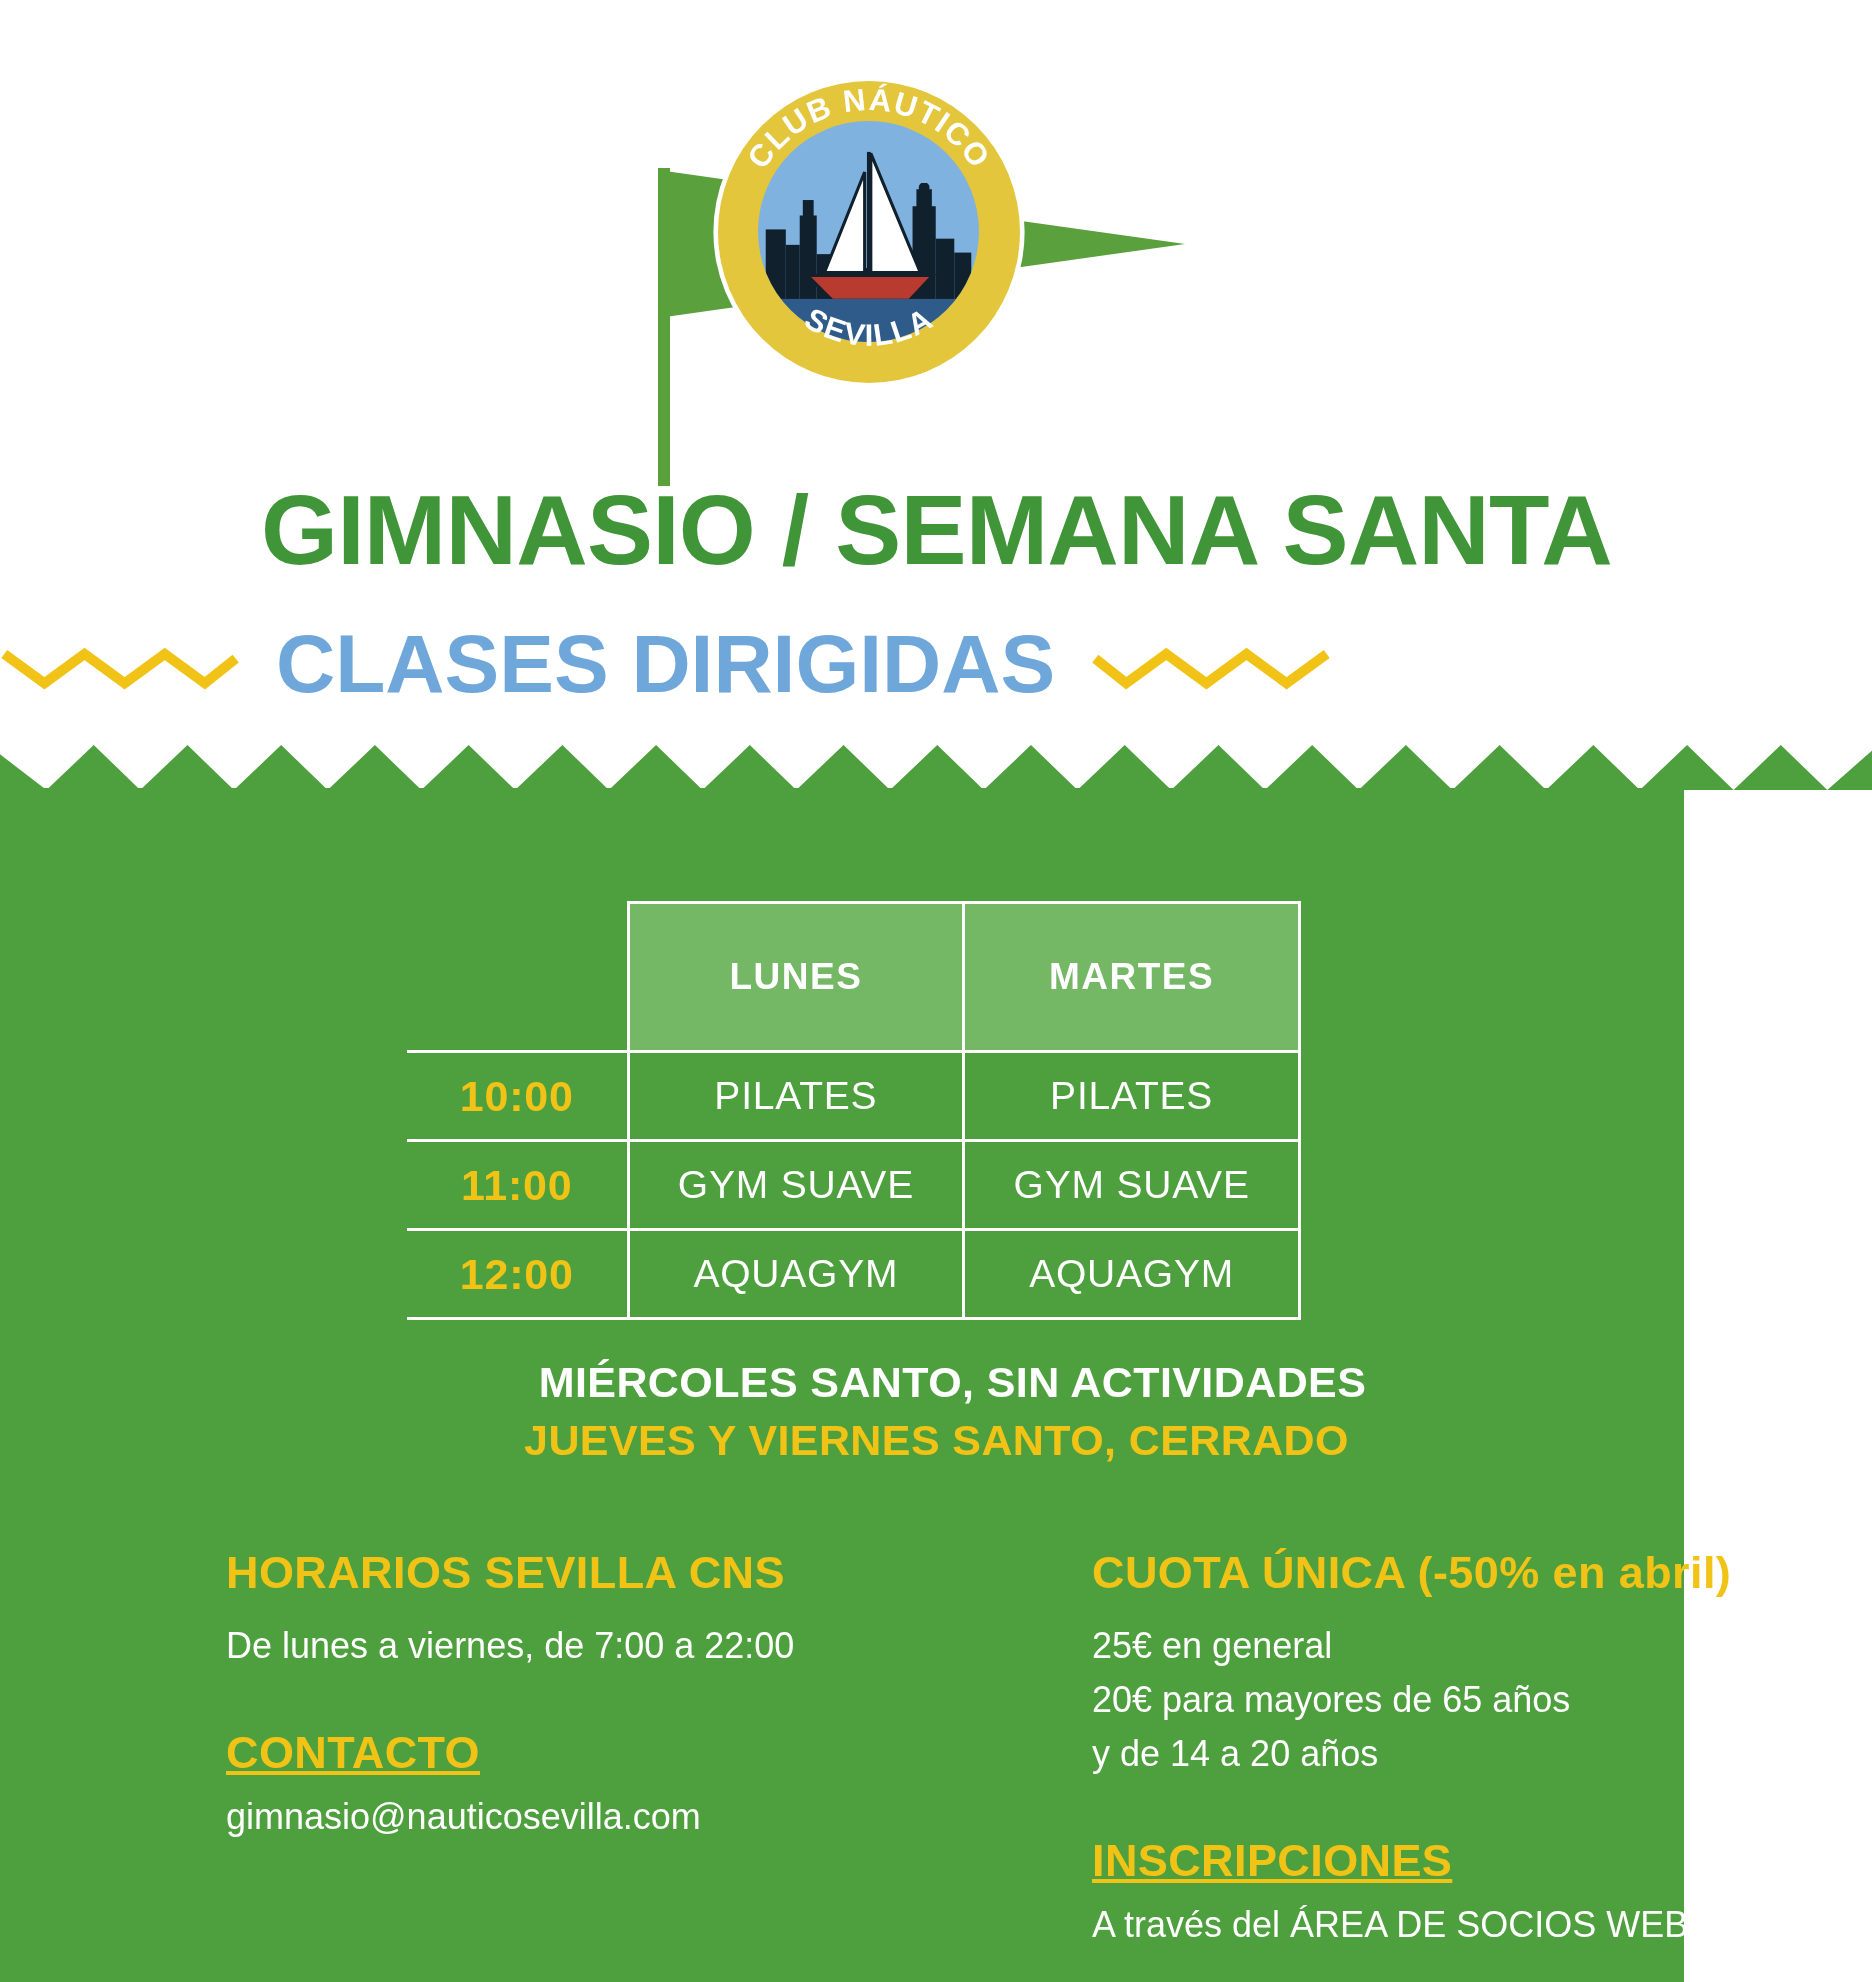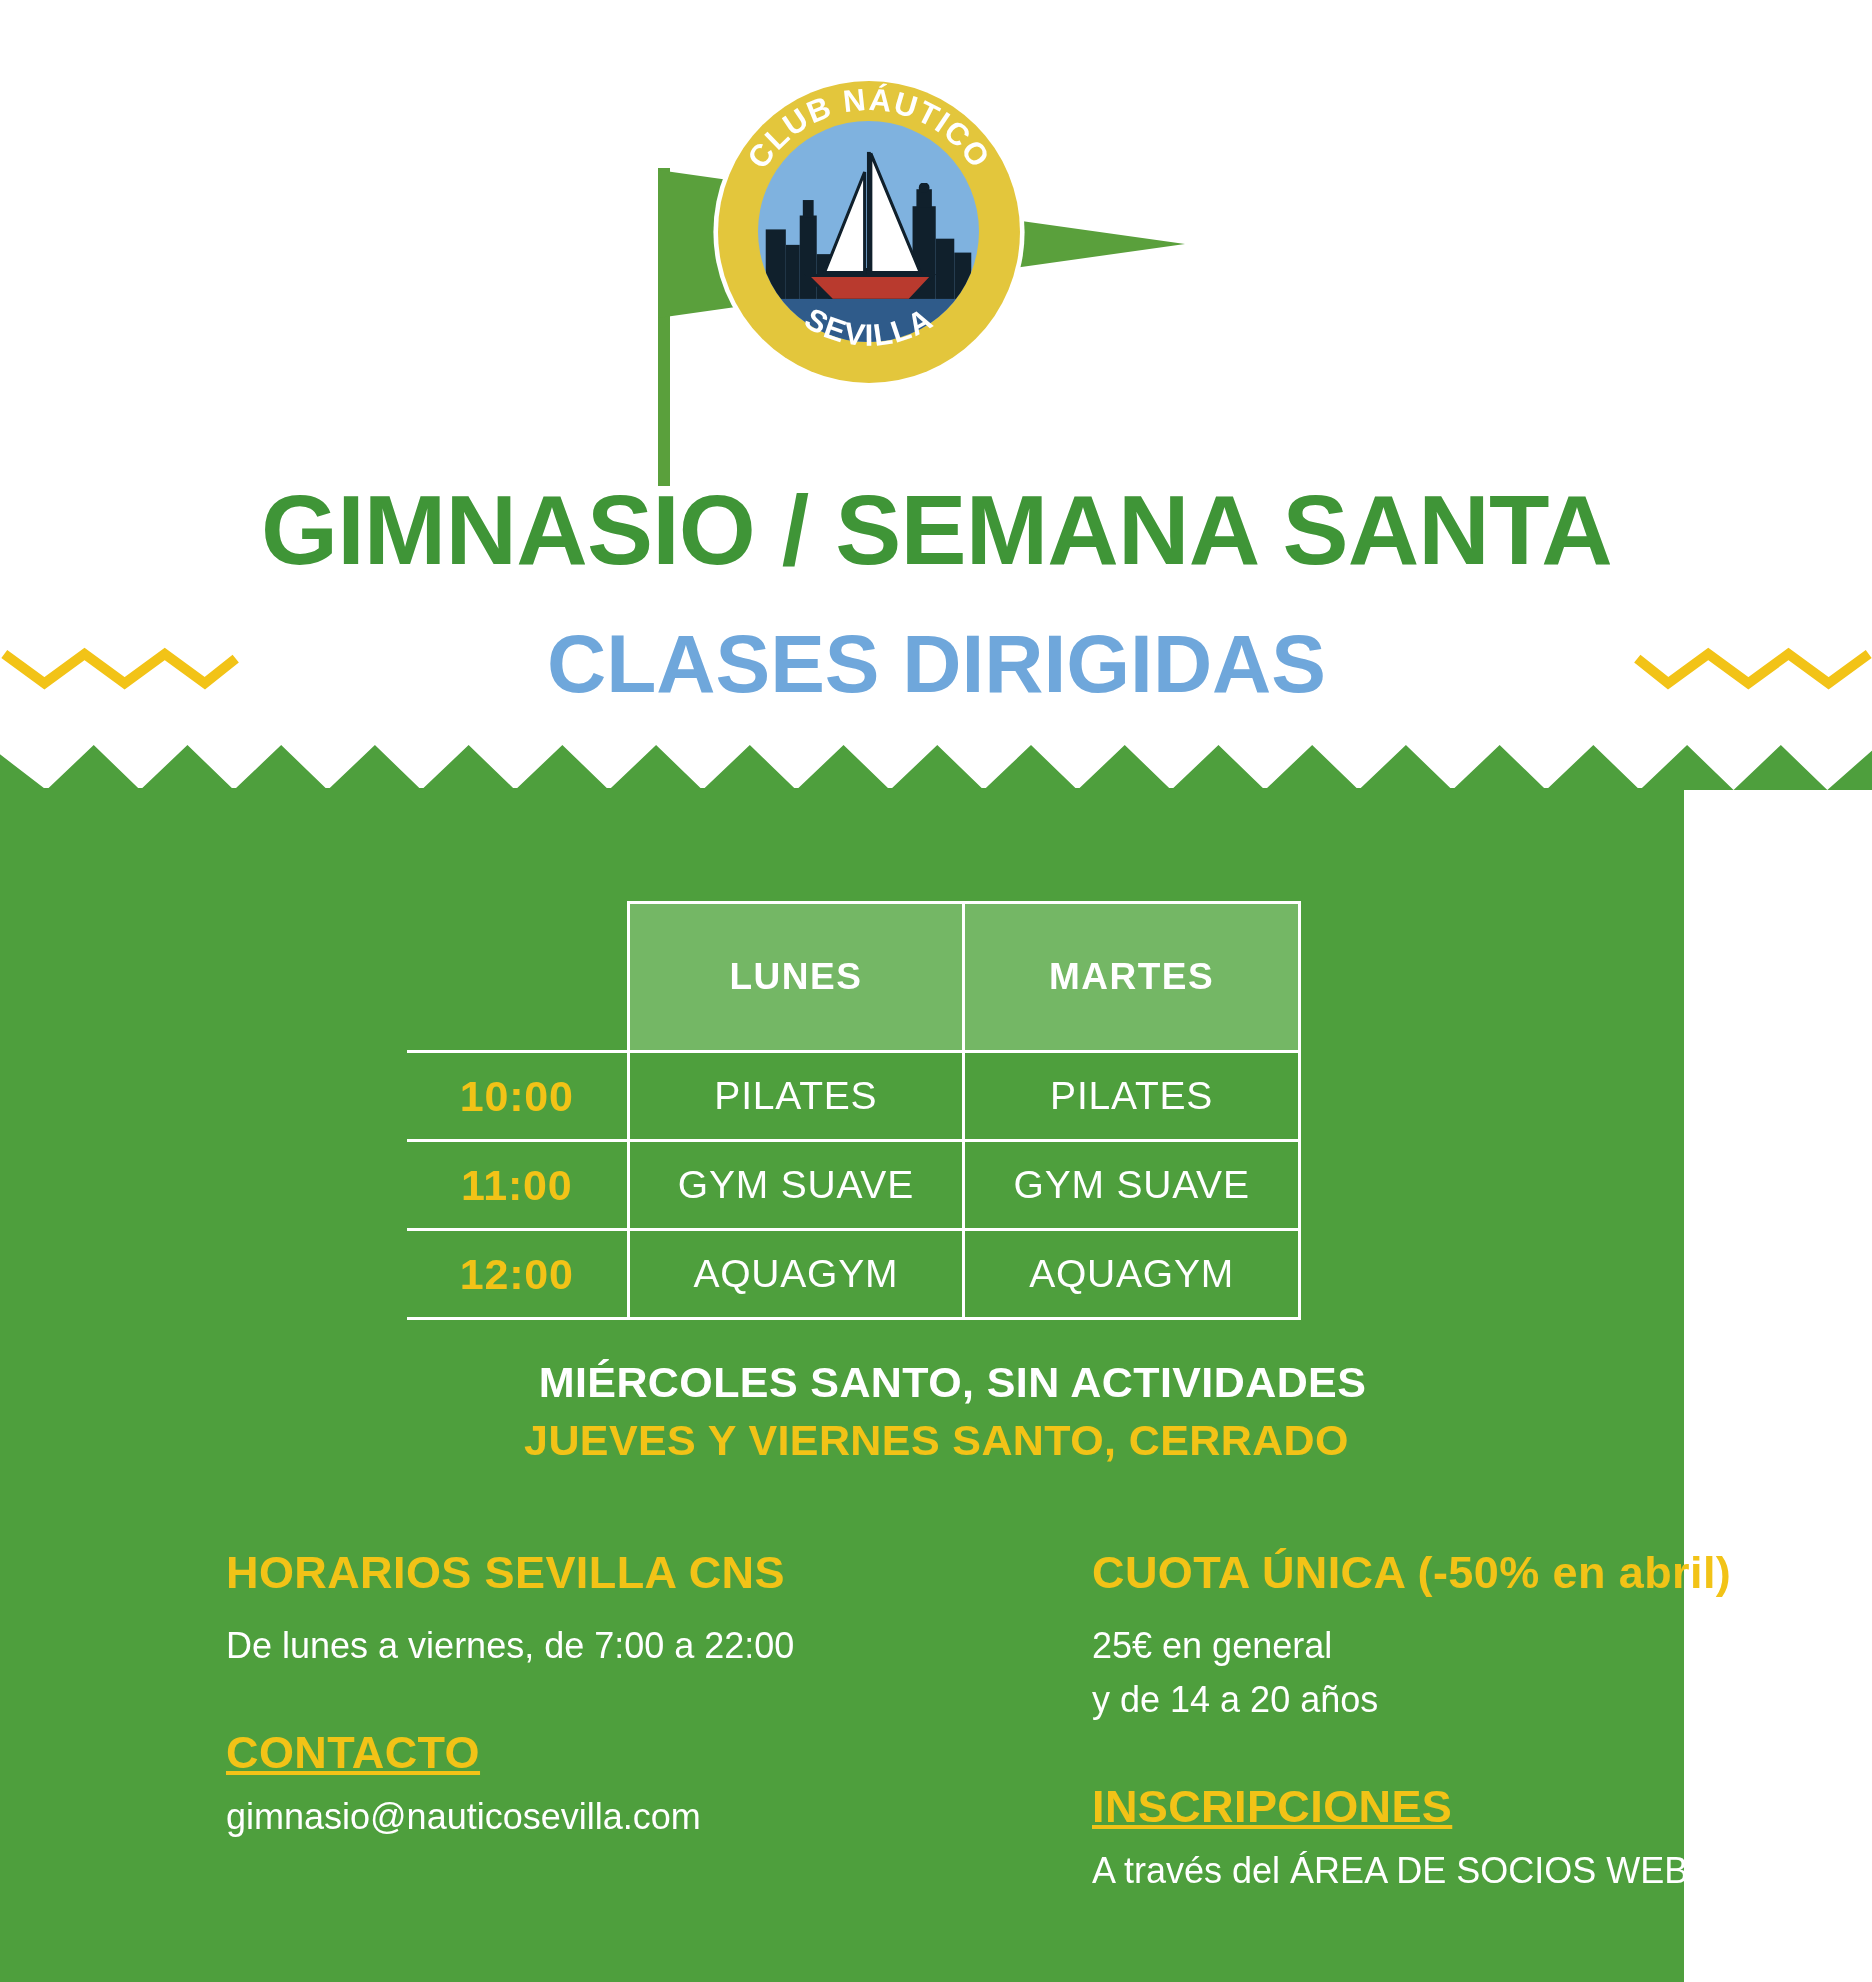--- a/index.html
+++ b/index.html
@@ -112,22 +112,22 @@
     letter-spacing: -0.8px;
     line-height: 1;
     white-space: nowrap;
   }
   .subtitle-row {
     position: absolute;
     left: 0; top: 623px;
     width: 1873px;
     display: flex;
     align-items: center;
-    justify-content: space-between;
-    gap: 49px;
+    justify-content: flex-start;
+    gap: 36px;
   }
   .zigzag { display: block; }
   .title-sub {
     color: #6fa7db;
     font-weight: bold;
     font-size: 82px;
     letter-spacing: 0px;
     line-height: 1;
     white-space: nowrap;
   }
@@ -371,19 +371,20 @@
     <div class="info-head">HORARIOS SEVILLA CNS</div>
     <div class="info-line">De lunes a viernes, de 7:00 a 22:00</div>
     <div class="block-gap"></div>
     <div class="info-head-2">CONTACTO</div>
     <div class="info-line">gimnasio@nauticosevilla.com</div>
   </div>
 
   <div class="info-right">
     <div class="info-head">CUOTA ÚNICA (-50% en abril)</div>
     <div class="info-line">25€ en general</div>
+    <div class="info-line">20€ para mayores de 65 años</div>
     <div class="info-line">y de 14 a 20 años</div>
     <div class="block-gap"></div>
     <div class="info-head-2">INSCRIPCIONES</div>
     <div class="info-line">A través del ÁREA DE SOCIOS WEB</div>
   </div>
 </div>
 
 
 </body></html>

